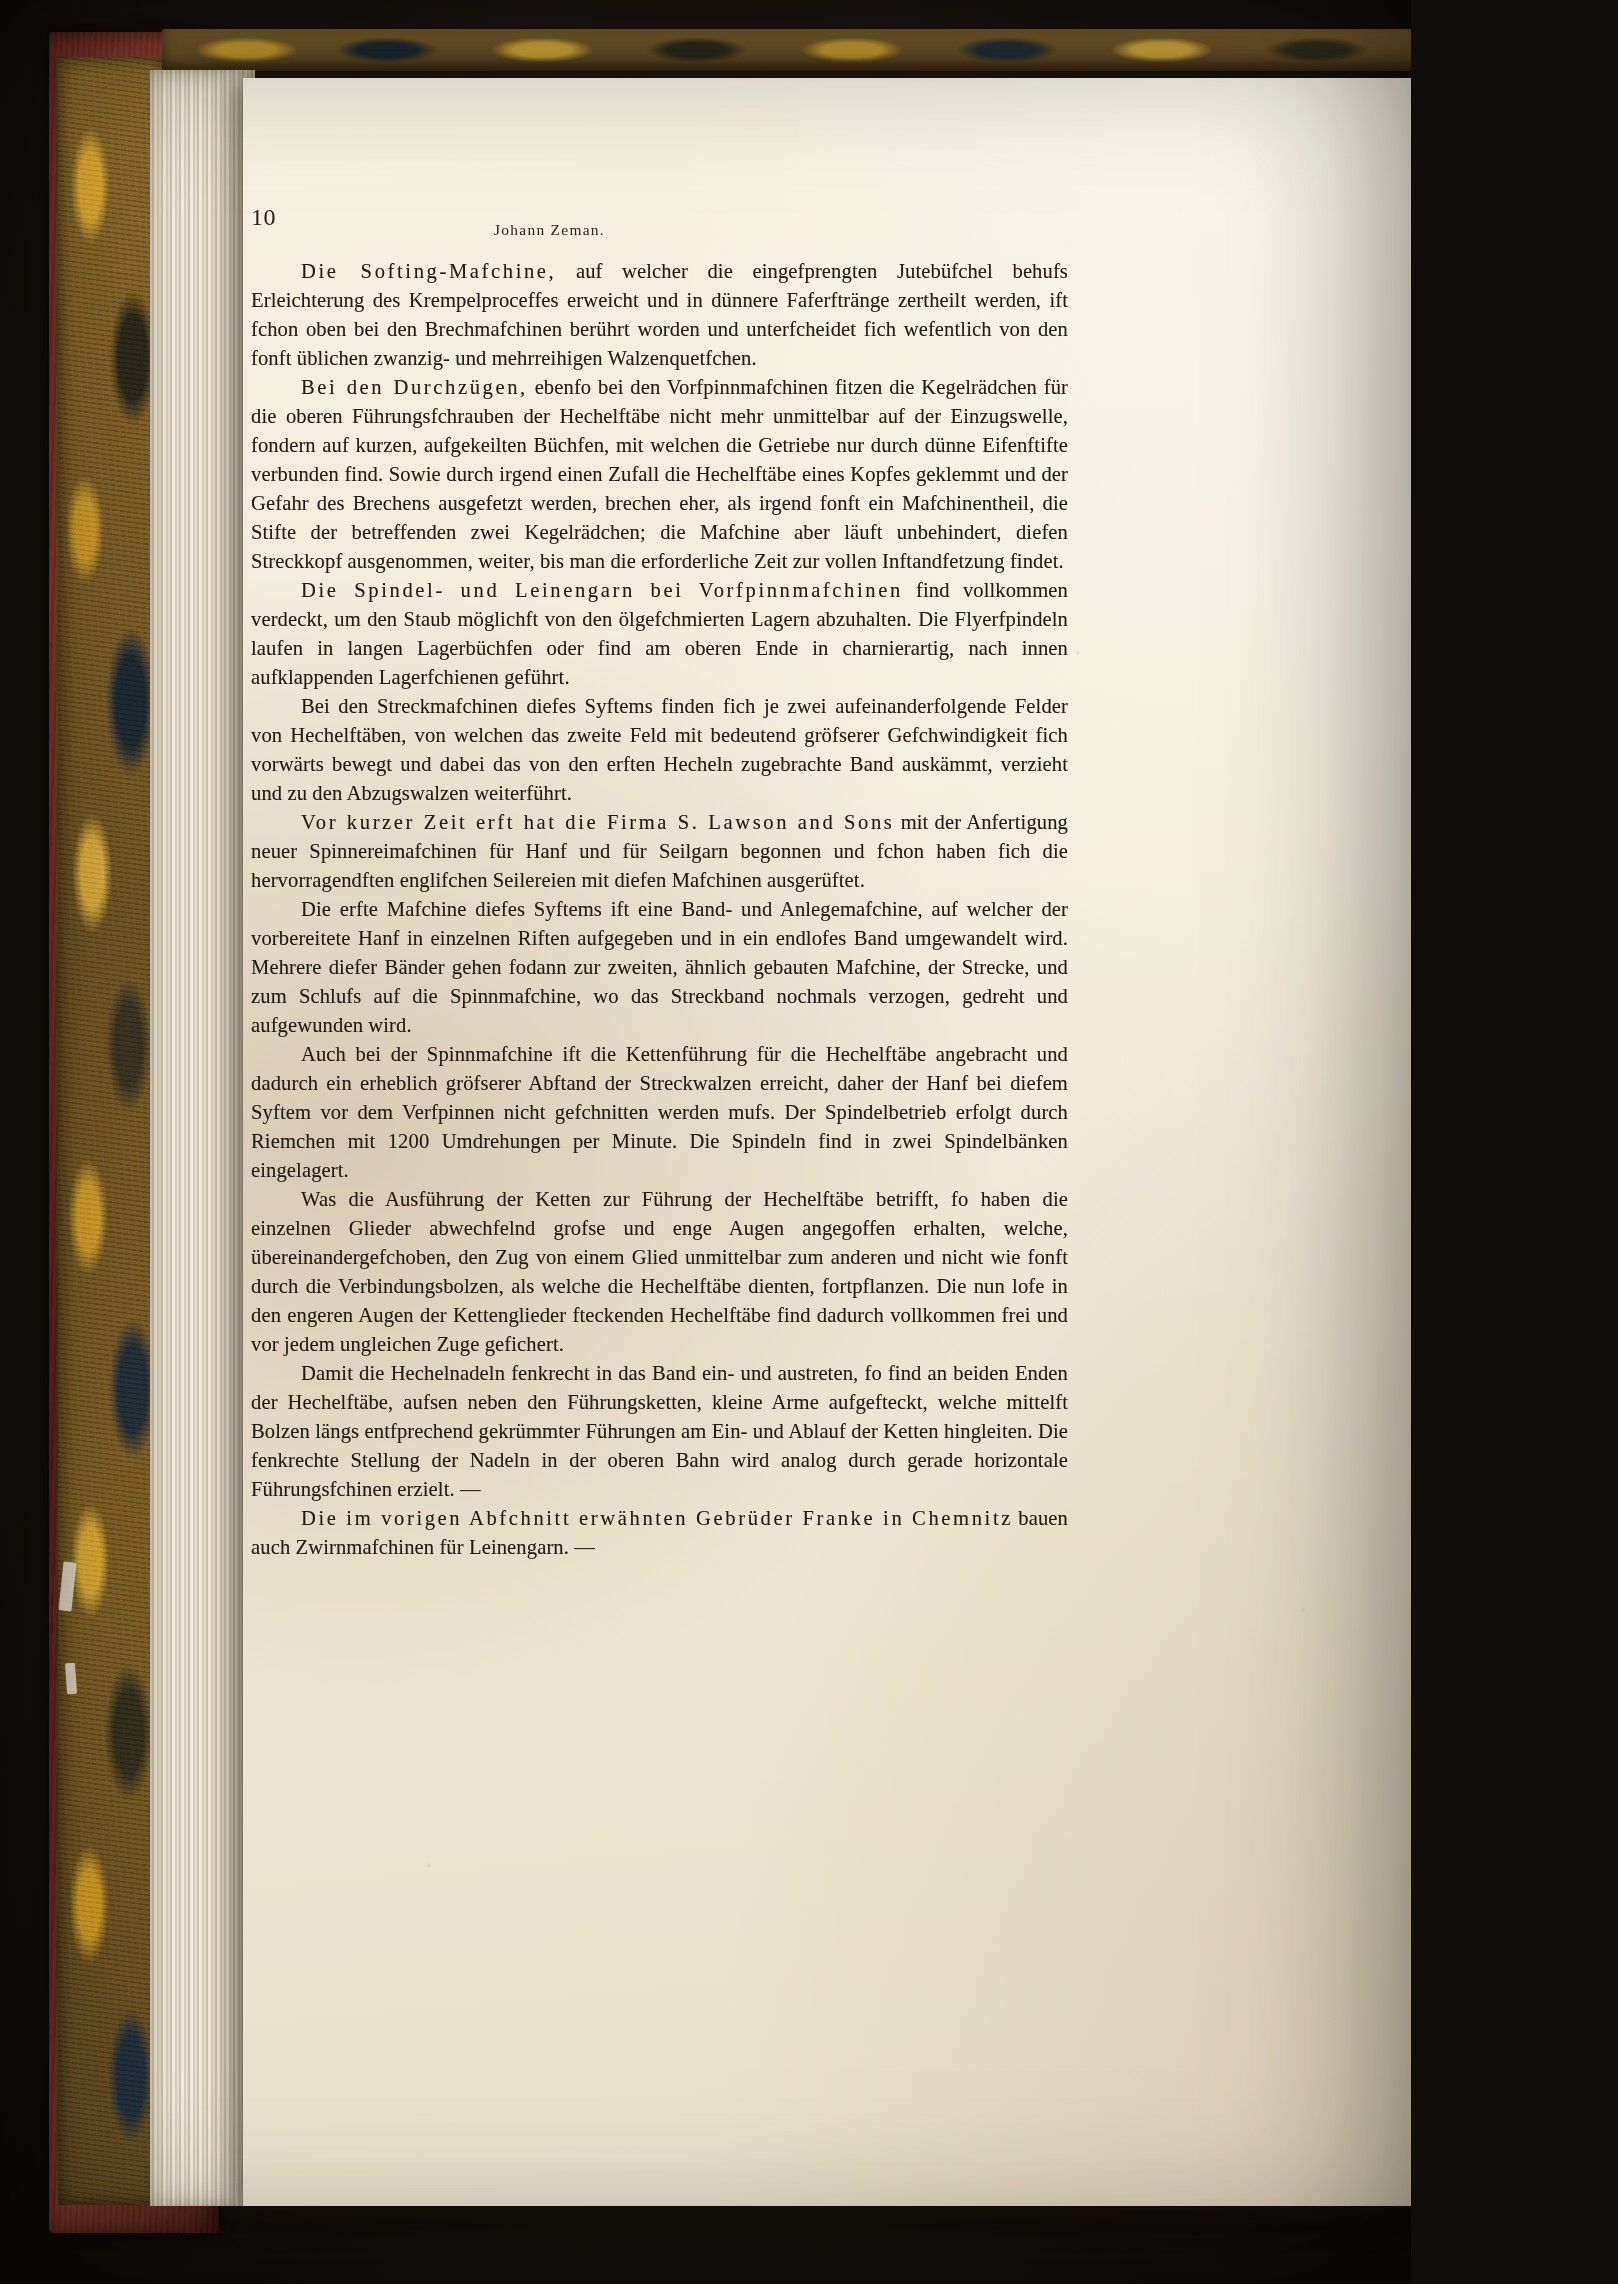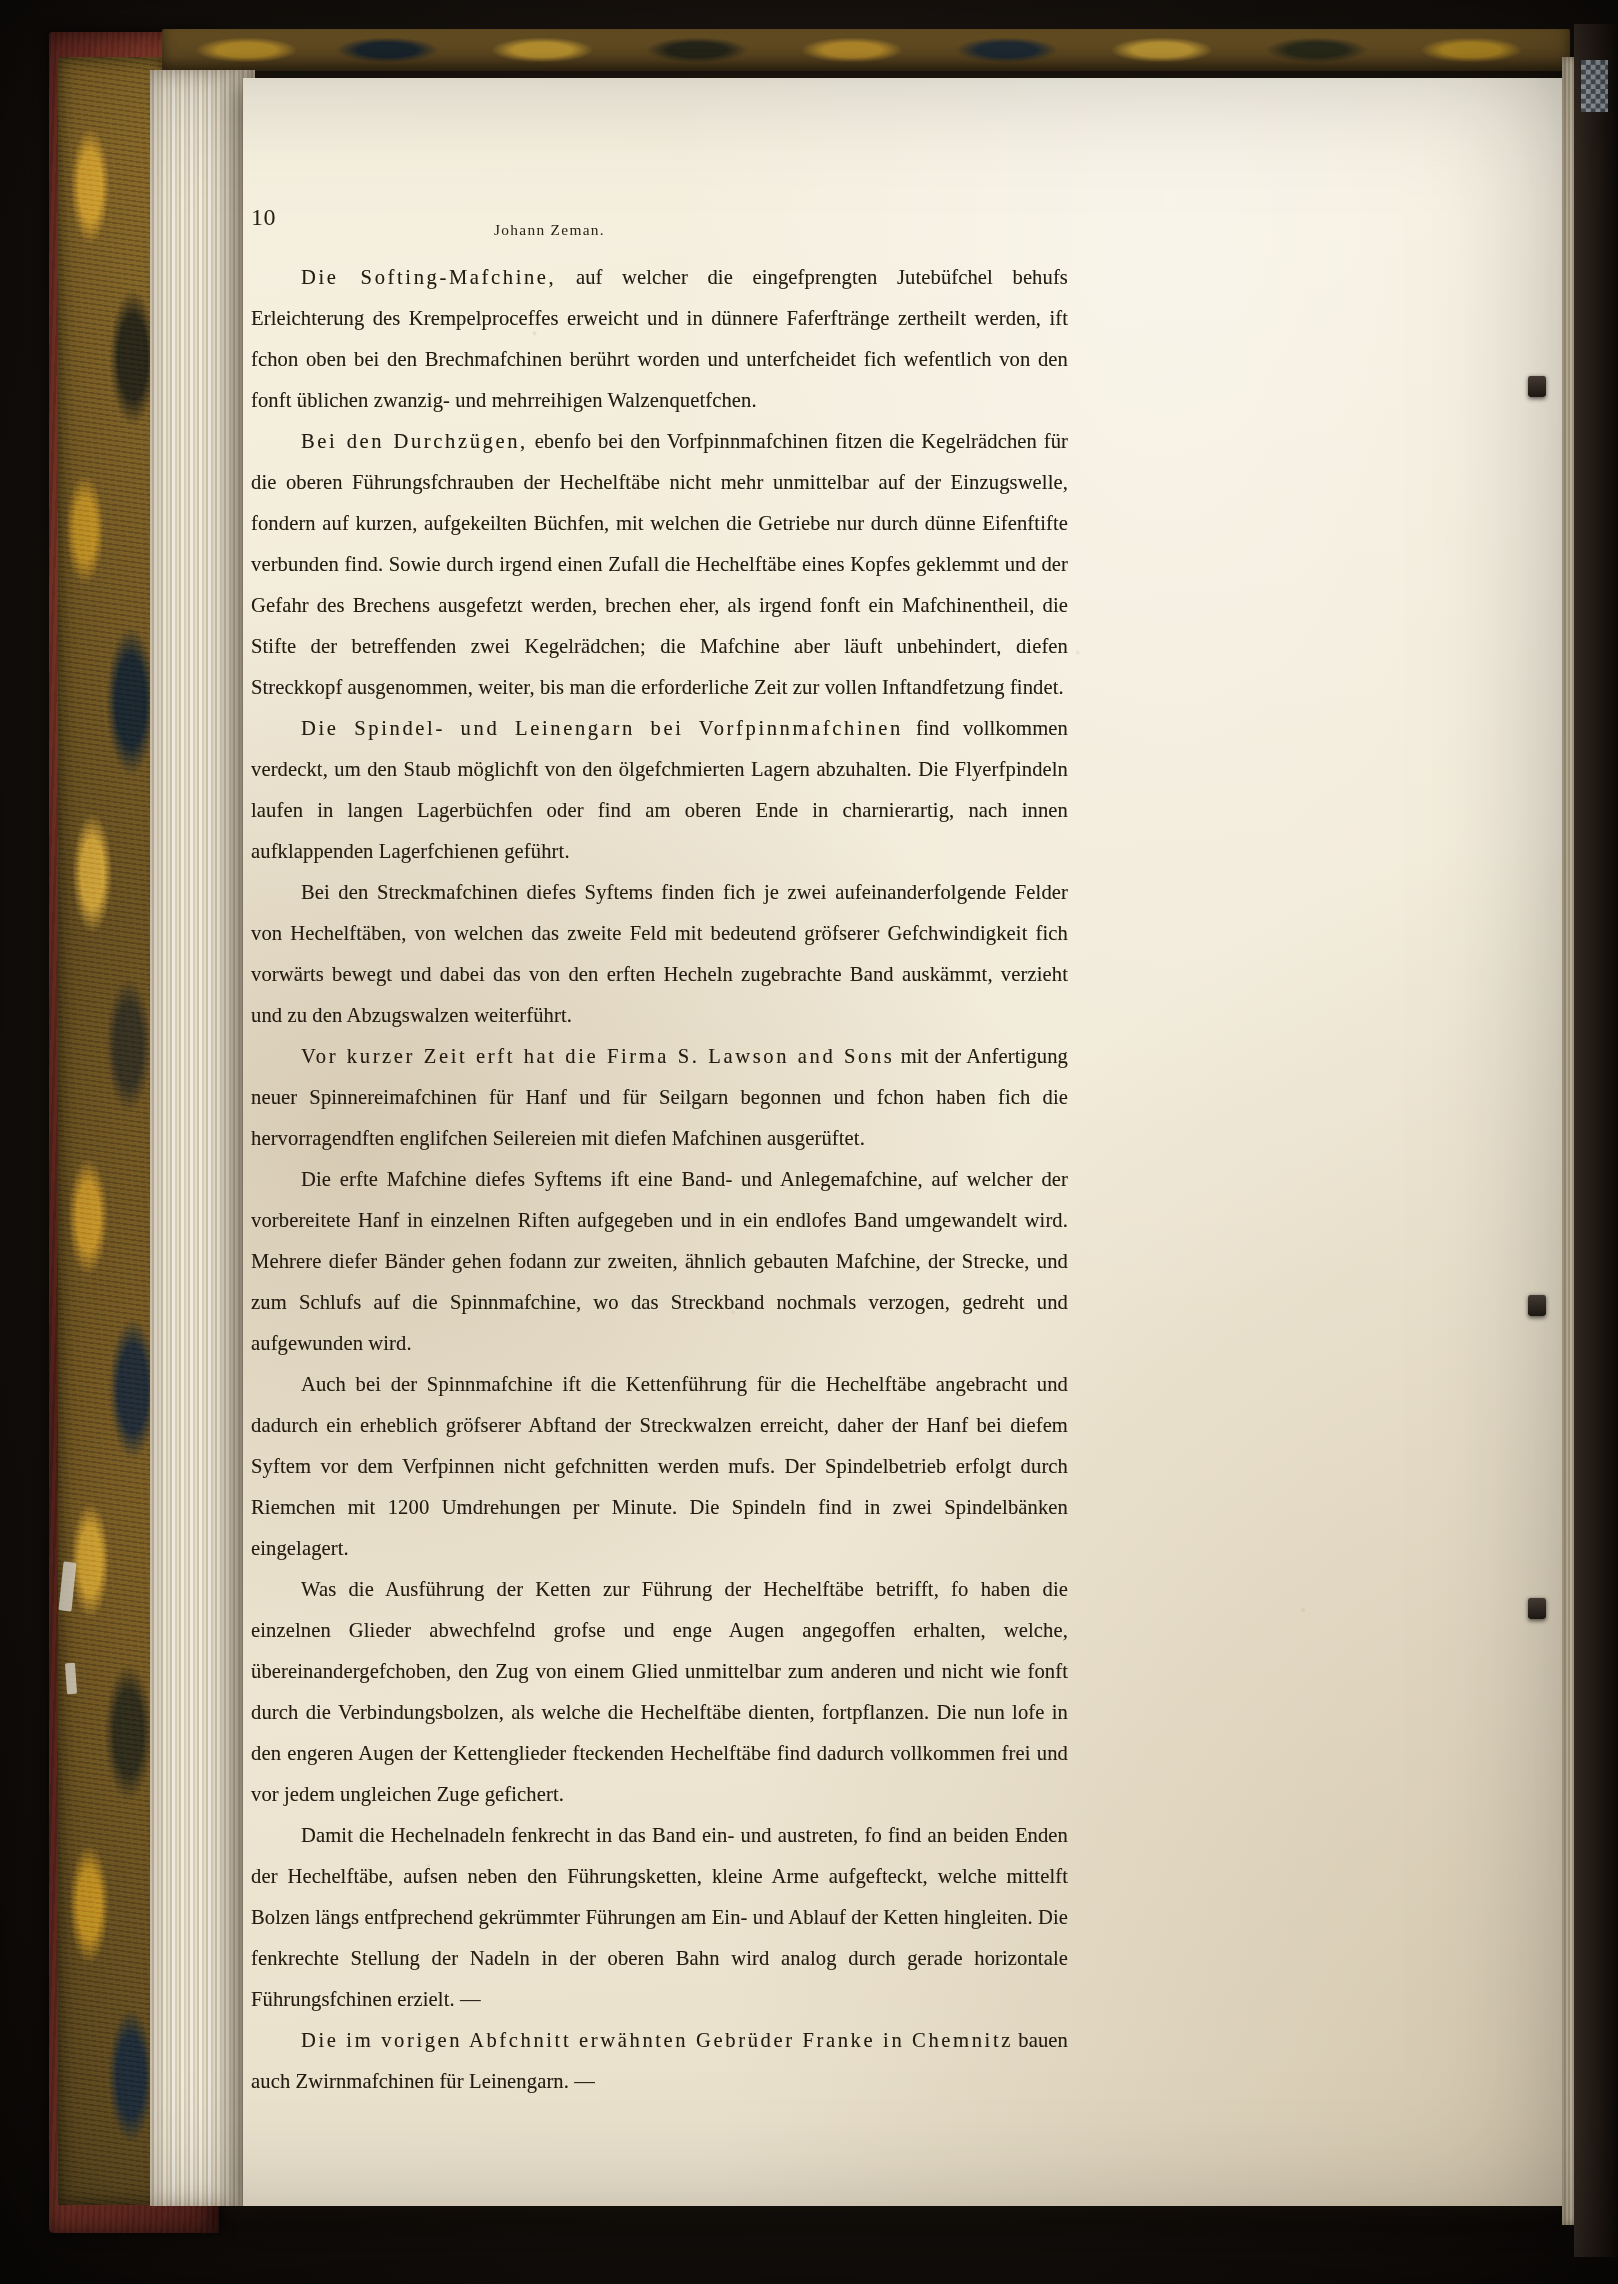--- a/index.html
+++ b/index.html
@@ -2,21 +2,21 @@
 <html style="font-size:13px"><head>
 <meta charset="utf-8">
 <style>
   html, body {
     margin: 0;
     padding: 0;
     background: #100d0b;
   }
   #page {
     position: relative;
-    width: 1618px;
+    width: 1411px;
     height: 2284px;
     overflow: hidden;
     background: #1a1512;
     font-family: "Liberation Serif", serif;
   }
 
   
   .backdrop {
     position: absolute;
     inset: 0;
@@ -178,21 +178,21 @@
     top: 19px;
     font-size: 15.4px;
     letter-spacing: 1.3px;
     color: #2d2419;
   }
 
   p.body {
     margin: 0;
     text-indent: 50px;
     font-size: 20.6px;
-    line-height: 41px;
+    line-height: 29px;
     text-align: justify;
     color: #241c12;
     letter-spacing: 0.1px;
     text-shadow: 0 0 0.5px rgba(40,28,16,.35);
   }
   p.body + p.body { margin-top: 0; }
 
   .sp { letter-spacing: 2.6px; }
 
   

